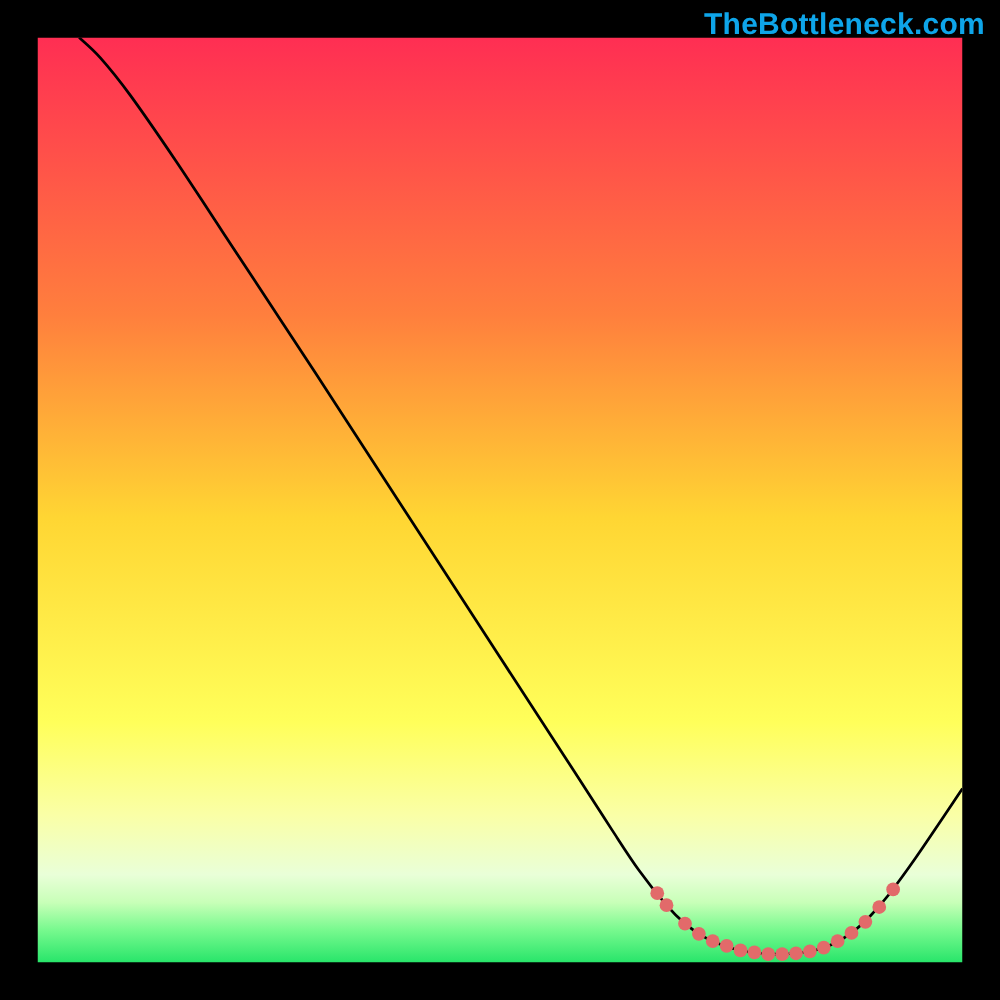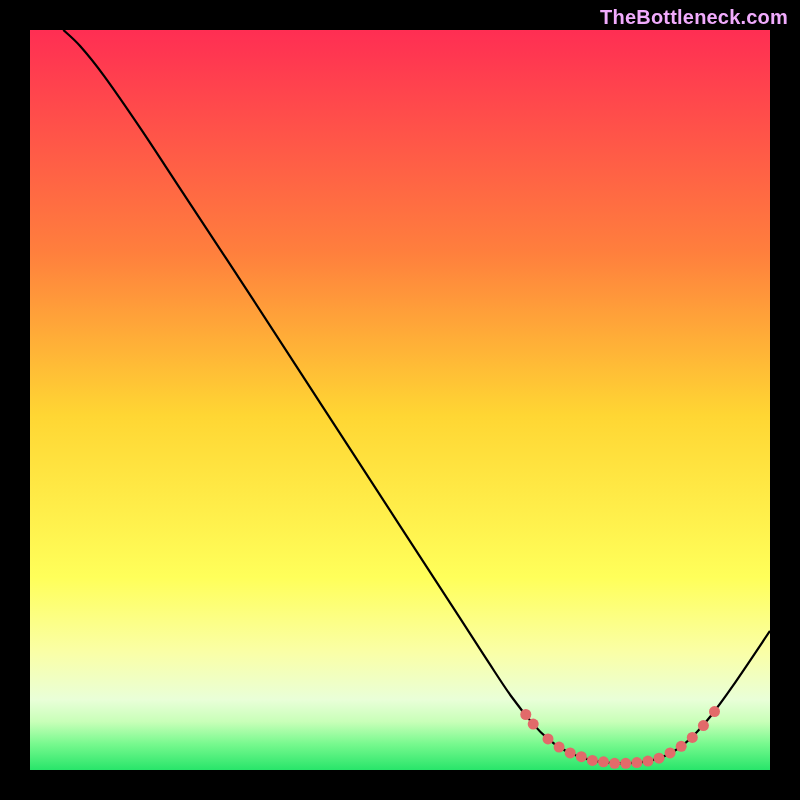--- a/index.html
+++ b/index.html
@@ -23,22 +23,22 @@
     left: 30px;
     top: 30px;
     width: 740px;
     height: 740px;
   }
   .watermark {
     position: absolute;
     top: 6px;
     right: 12px;
     font-family: Arial, Helvetica, sans-serif;
-    font-size: 20px;
-    color: #f0abfc;
+    font-size: 24px;
+    color: #0ea5e9;
     font-weight: 600;
     letter-spacing: 0.2px;
     text-align: center;
   }
 </style>
 </head>
 <body>
 
 <div class="frame">
   <div class="watermark">TheBottleneck.com</div>

